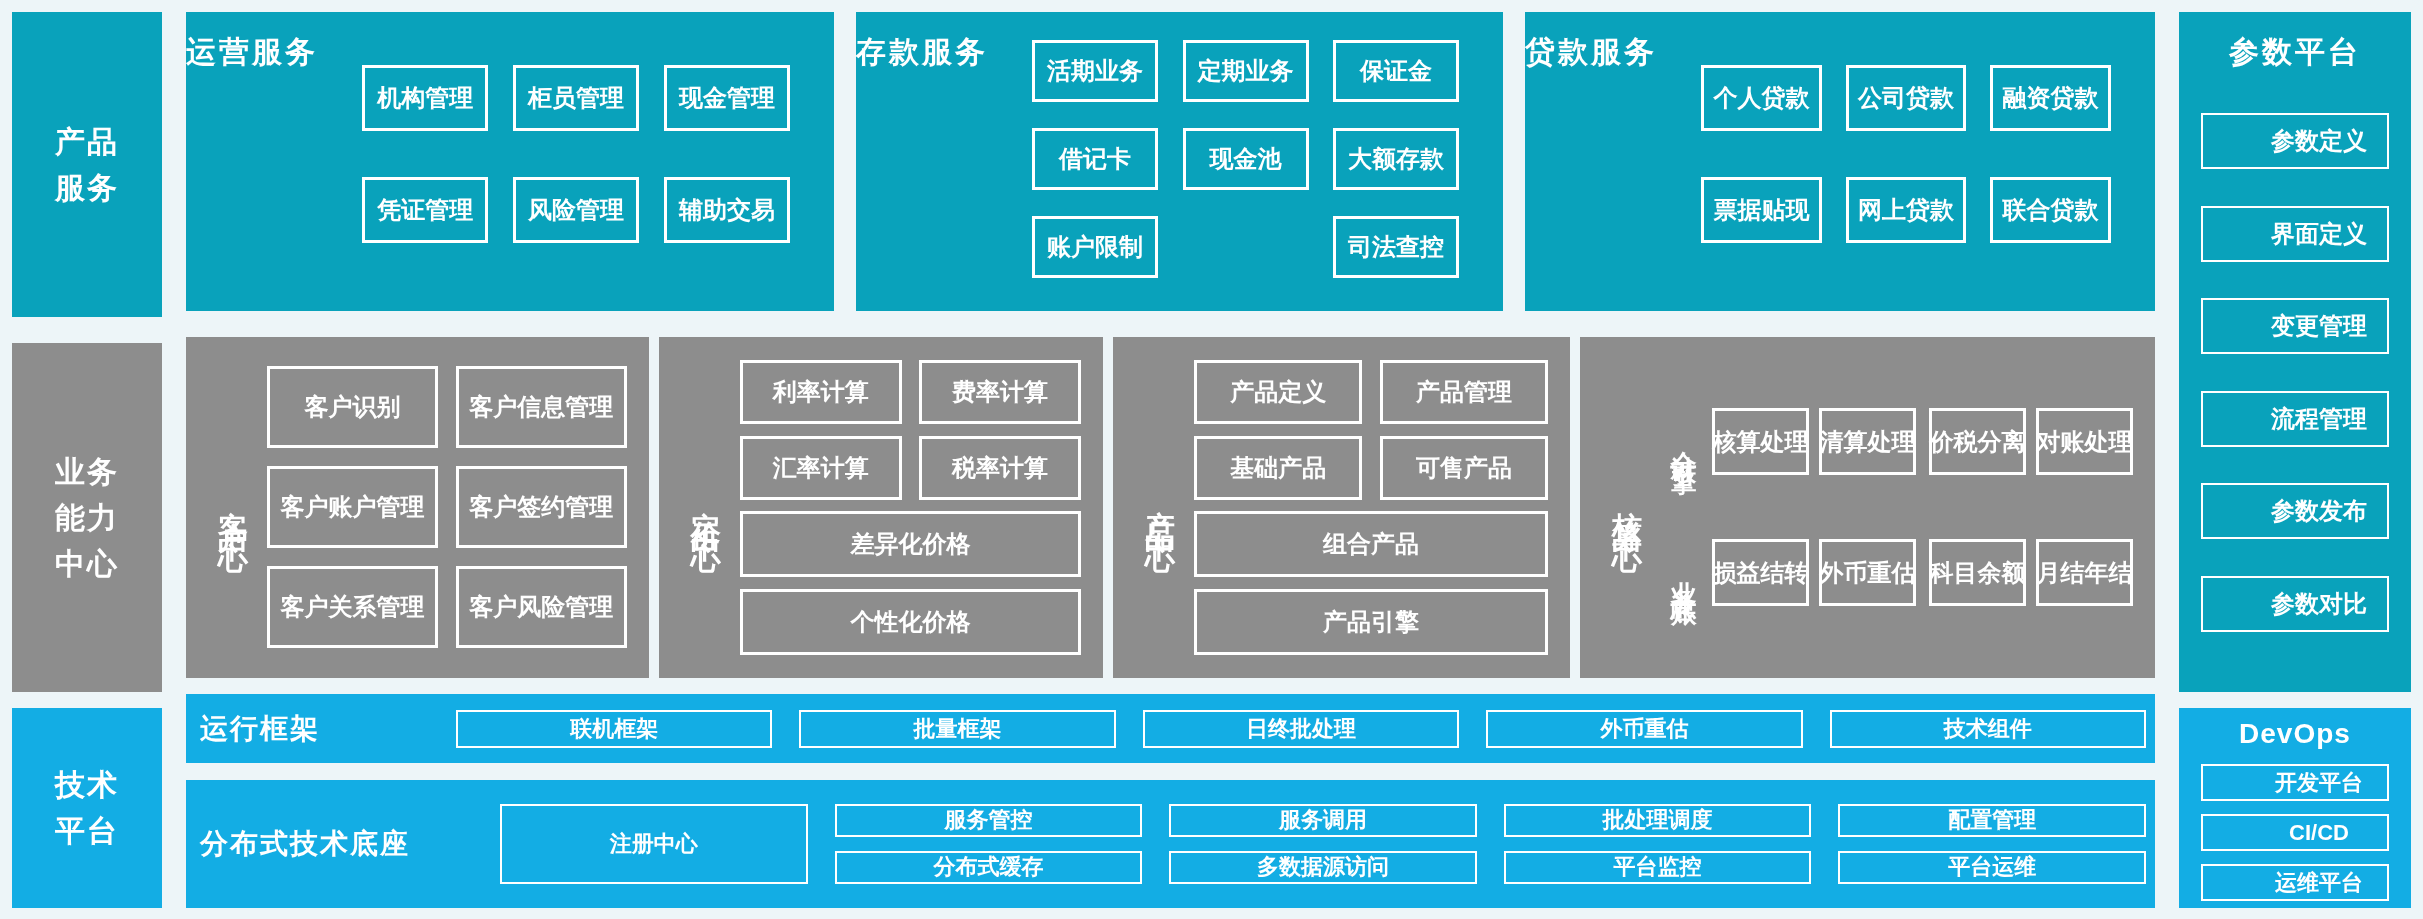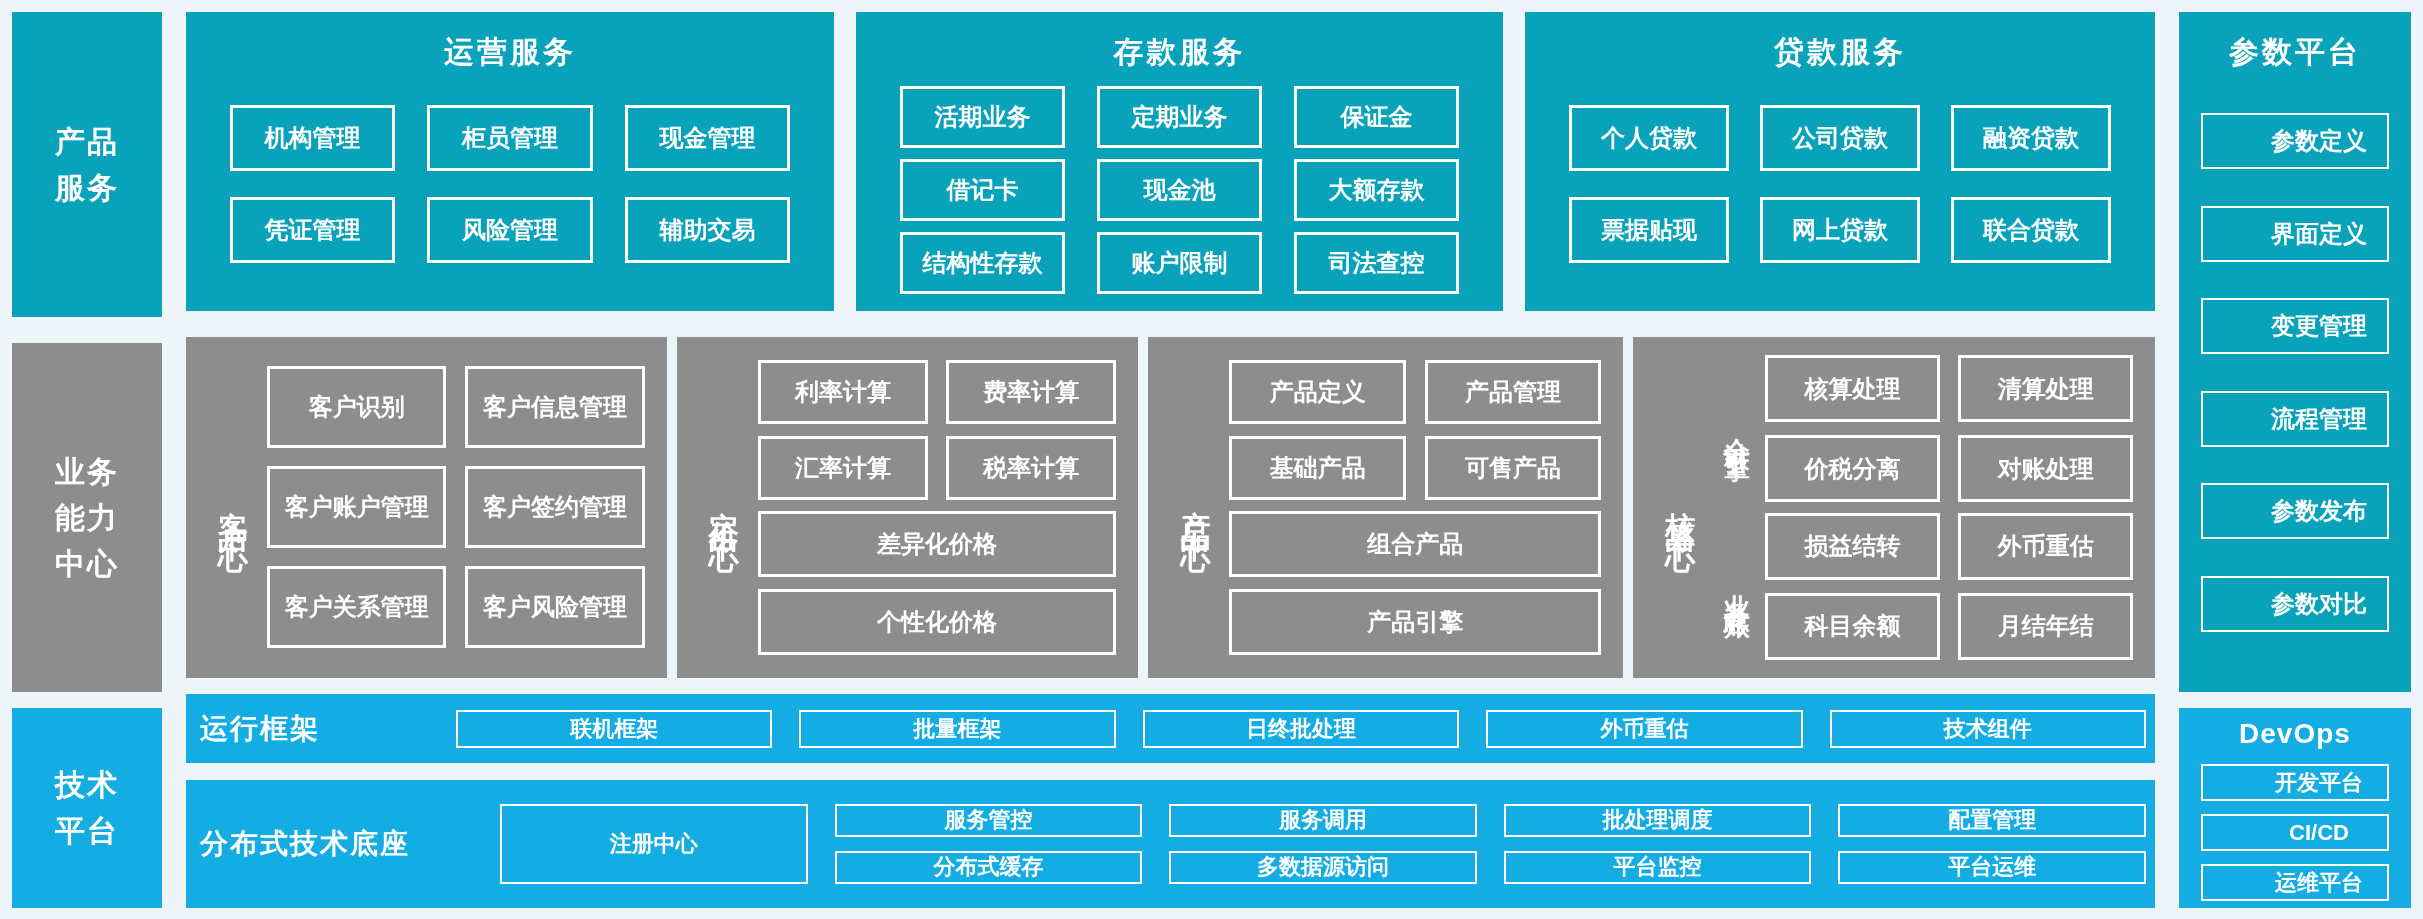--- a/index.html
+++ b/index.html
@@ -31,21 +31,21 @@
   .rail-label{
     width:66px;font-size:30px;font-weight:bold;line-height:46px;
     text-align:center;word-break:break-all;letter-spacing:2px;
   }
 
   
   .colM{flex:1;display:flex;flex-direction:column;min-width:0;}
   .rowTop{height:305px;display:flex;gap:22px;}
   .rowMid{height:349px;display:flex;gap:10px;margin-top:26px;}
 
-  .sec{display:flex;flex-direction:column;min-width:0;}
+  .sec{display:flex;flex-direction:row;min-width:0;}
   .sec-title{
     margin:20px 0 0 0;text-align:center;
     font-size:30px;font-weight:bold;letter-spacing:3px;
   }
   .rows{flex:1;display:flex;flex-direction:column;justify-content:space-evenly;padding:6px 44px 21px 44px;}
   .rows.r3{padding:2px 44px 6px 44px;}
   .brow{display:flex;justify-content:space-between;}
   .box{
     box-sizing:border-box;border:3px solid #fff;
     display:flex;align-items:center;justify-content:center;
@@ -68,21 +68,21 @@
     font-size:26px;font-weight:bold;letter-spacing:6px;
     padding:0 10px 0 6px;
   }
   .cbody{flex:1;display:flex;flex-direction:column;justify-content:space-evenly;padding:12px 22px 12px 0;min-width:0;}
   .crow{display:flex;justify-content:space-between;}
   .cb{width:47.5%;height:82px;}
   .pb{width:47.5%;height:64px;}
   .wide{width:100%;height:66px;}
   .acc-groups{flex:1;display:flex;flex-direction:column;justify-content:space-evenly;padding:8px 22px 8px 0;min-width:0;}
   .acc-group{display:flex;}
-  .acc-rows{flex:1;display:flex;flex-direction:column;gap:13px;min-width:0;border-radius:18px;}
+  .acc-rows{flex:1;display:flex;flex-direction:row;gap:13px;min-width:0;border-radius:18px;}
   .ab{width:47.5%;height:67px;}
 
   
   .bar{display:flex;align-items:center;padding:0 9px 0 14px;}
   .bar1{height:70px;margin-top:16px;}
   .bar2{height:131px;margin-top:17px;gap:44px;}
   .bar-label{flex:none;width:256px;font-size:28px;font-weight:bold;letter-spacing:2px;}
   .bar-grid{flex:1;display:grid;grid-template-columns:repeat(5,1fr);column-gap:27px;align-items:center;min-width:0;}
   .sbox{
     box-sizing:border-box;border:2px solid #fff;height:38px;
@@ -150,21 +150,20 @@
             <div class="box b62">活期业务</div>
             <div class="box b62">定期业务</div>
             <div class="box b62">保证金</div>
           </div>
           <div class="brow">
             <div class="box b62">借记卡</div>
             <div class="box b62">现金池</div>
             <div class="box b62">大额存款</div>
           </div>
           <div class="brow">
-            <div class="box b62">结构性存款</div>
             <div class="box b62">账户限制</div>
             <div class="box b62">司法查控</div>
           </div>
         </div>
       </section>
 
       <section class="sec teal" style="flex:628">
         <h2 class="sec-title">贷款服务</h2>
         <div class="rows">
           <div class="brow">

